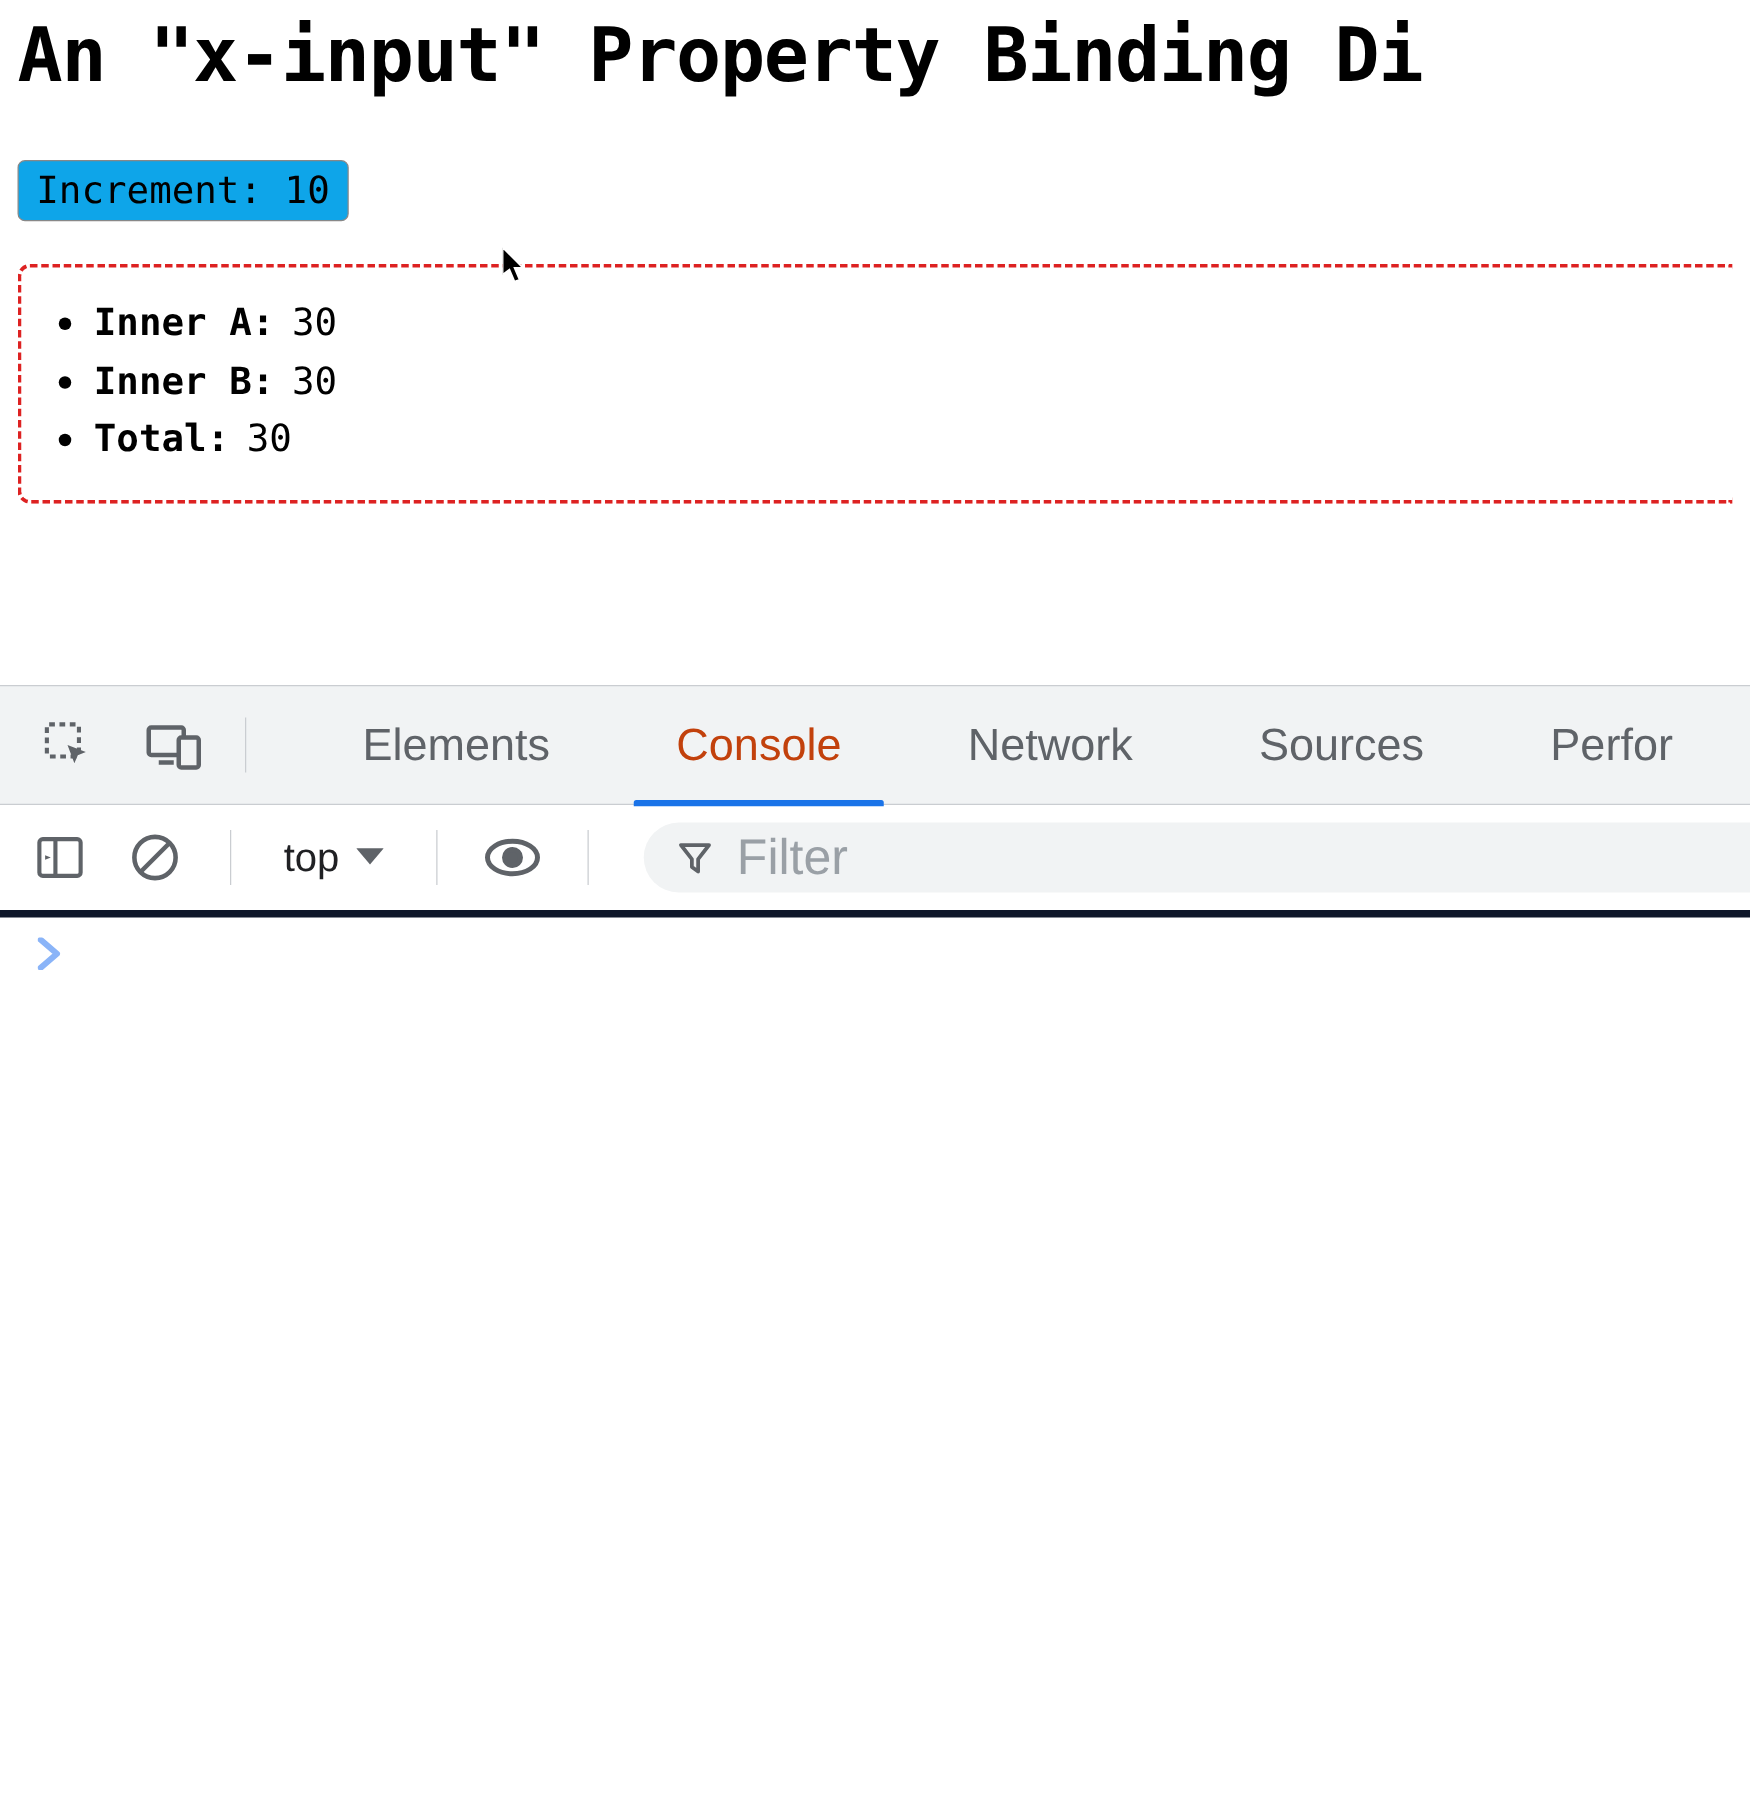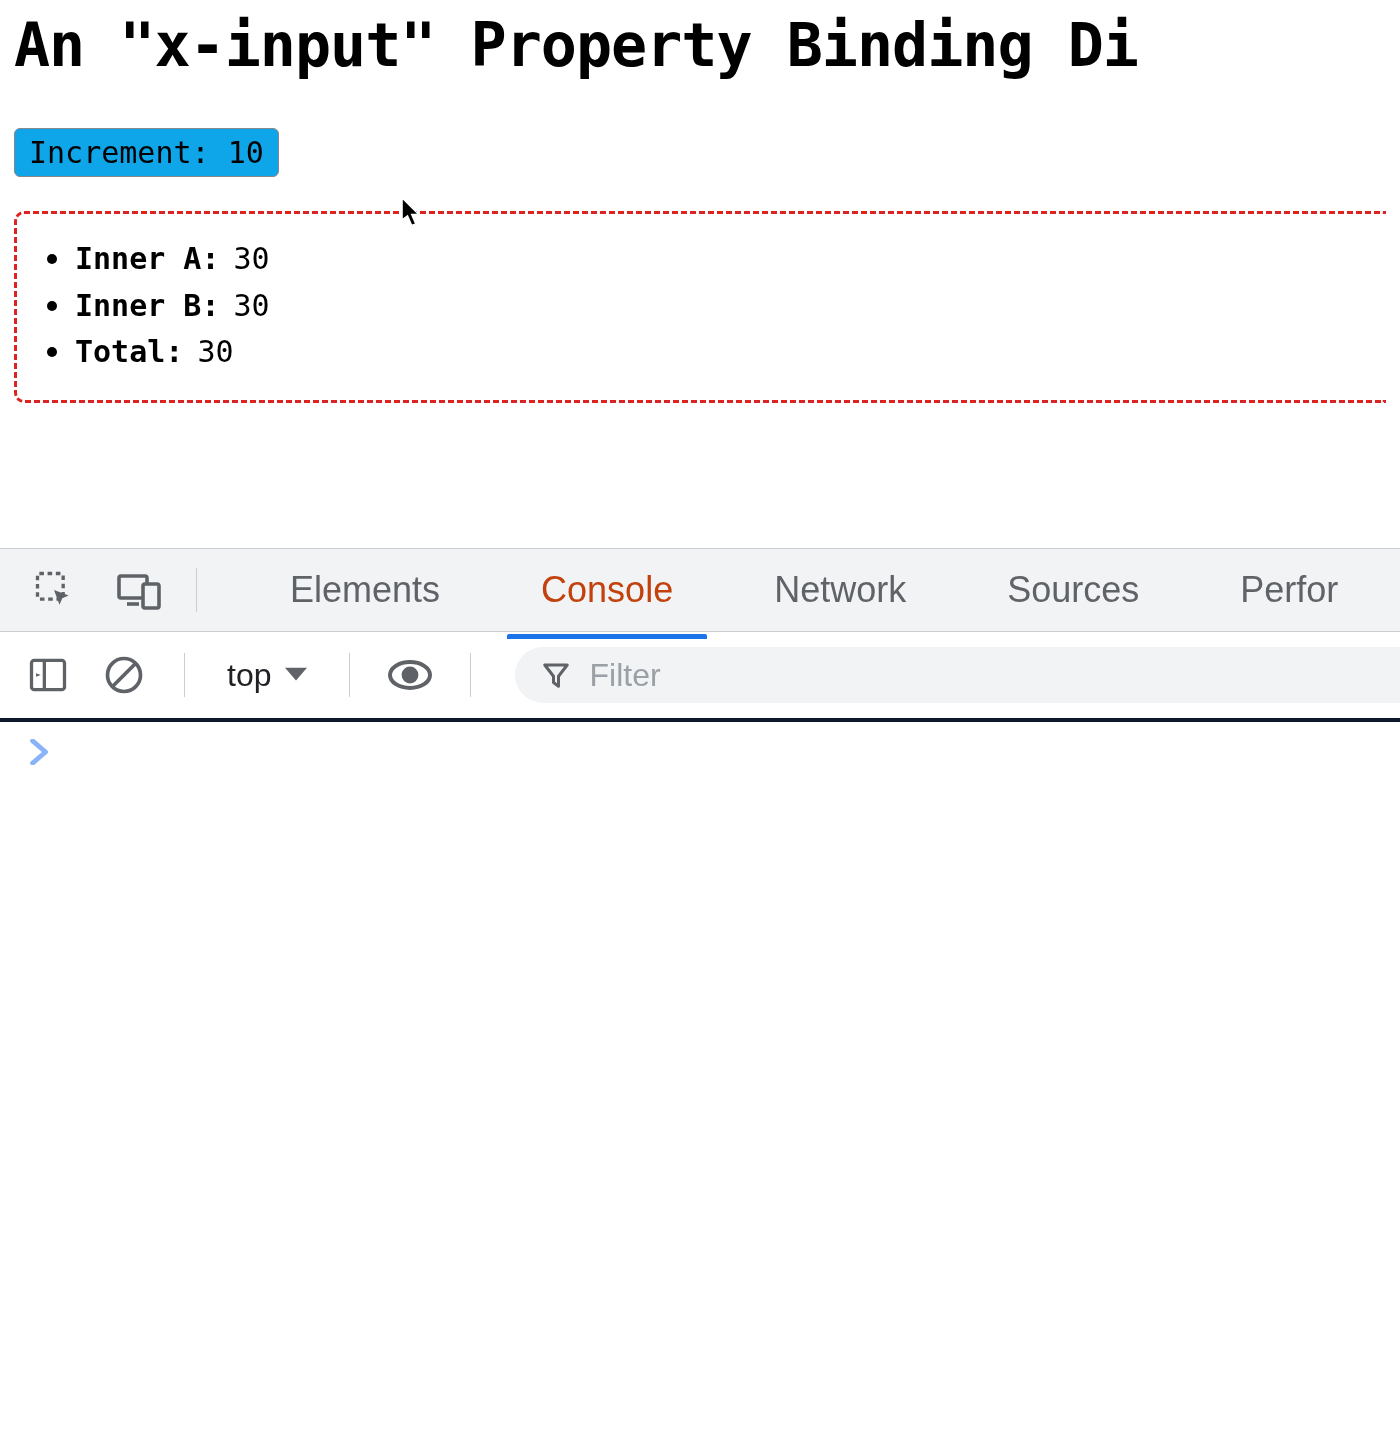--- a/index.html
+++ b/index.html
@@ -91,21 +91,21 @@
       background: #fff;
       font-family: -apple-system, BlinkMacSystemFont, "Segoe UI", Helvetica, Arial, sans-serif;
     }
     
     .devtools-tabbar {
       display: flex;
       align-items: center;
       background: #f1f3f4;
       border-top: 1px solid #cacdd1;
       border-bottom: 1px solid #cacdd1;
-      height: 84px;
+      height: 96px;
       padding-left: 20px;
       gap: 17px;
     }
     
     .devtools-iconbtn {
       display: flex;
       align-items: center;
       justify-content: center;
       width: 68px;
       height: 96px;
@@ -143,21 +143,21 @@
       bottom: -1px;
       height: 5px;
       background: #1a73e8;
       border-radius: 2px 2px 0 0;
     }
     
     .console-toolbar {
       display: flex;
       align-items: center;
       height: 90px;
-      border-bottom: 4px solid #0f172a;
+      border-bottom: 6px solid #0f172a;
       padding-left: 20px;
       gap: 20px;
       justify-content: flex-end;
     }
     
     .console-iconbtn {
       width: 56px;
       height: 56px;
       display: flex;
       align-items: center;
@@ -190,21 +190,21 @@
       border-radius: 40px 0 0 40px;
       height: 56px;
       padding-left: 26px;
       gap: 18px;
       margin-left: 12px;
     }
     
     .filter-input {
       border: none;
       background: transparent;
-      font-size: 32px;
+      font-size: 40px;
       color: #15803d;
       outline: none;
       flex: 1;
       font-family: inherit;
     }
     
     .filter-input::placeholder {
       color: #9aa0a6;
     }
     

